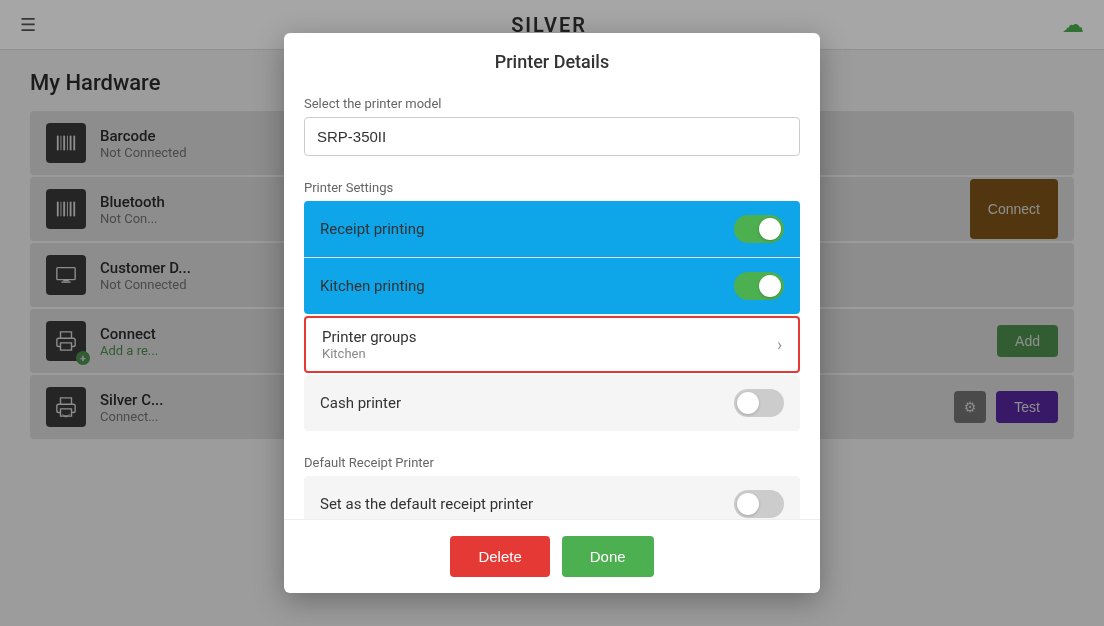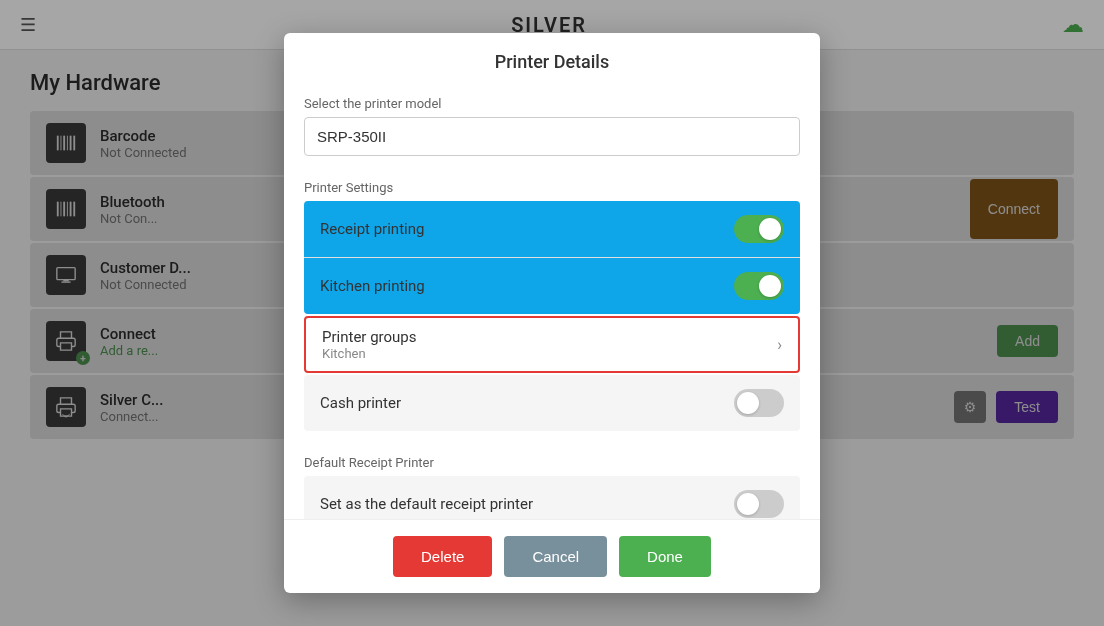--- a/index.html
+++ b/index.html
@@ -540,18 +540,17 @@
               <span class="toggle-slider"></span>
             </label>
           </div>
         </div>
       </div>
 
     </div>
 
     <div class="modal-footer">
       <button class="btn-delete">Delete</button>
-      <button class="btn-cancel">Cancel</button>
       <button class="btn-done">Done</button>
     </div>
 
   </div>
 </div>
 
 </body></html>

